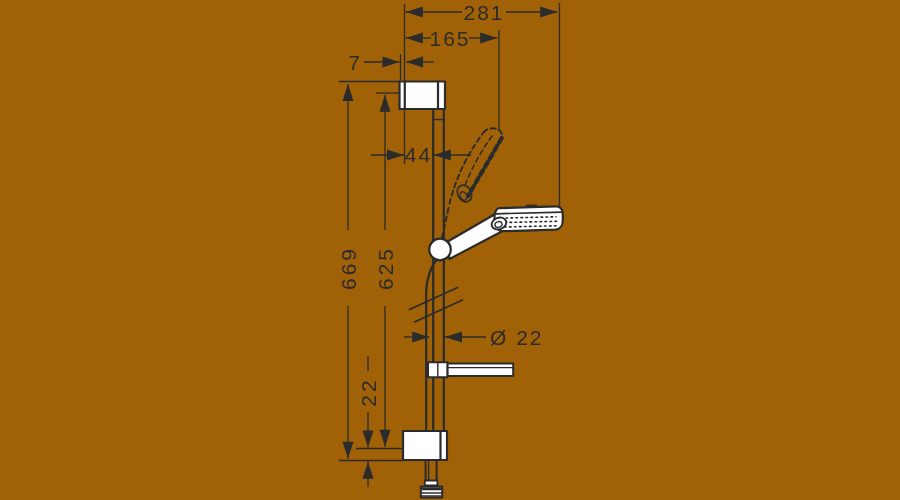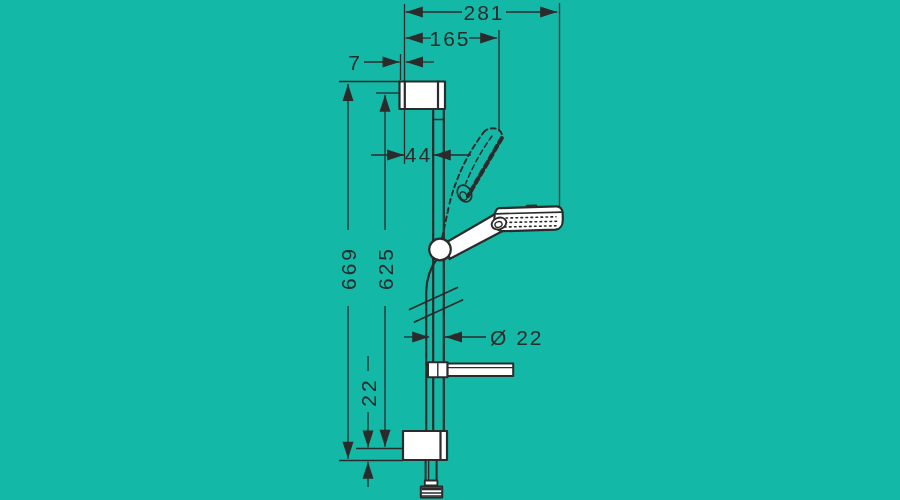--- a/index.html
+++ b/index.html
@@ -1,16 +1,16 @@
 <!DOCTYPE html>
 <html><head>
 <meta charset="utf-8">
 <style>
   html,body{margin:0;padding:0;background:#ffffff;}
-  .stage{position:relative;width:900px;height:500px;background:#14b8a6;overflow:hidden;
+  .stage{position:relative;width:900px;height:500px;background:#a16207;overflow:hidden;
          font-family:"Liberation Sans", sans-serif;}
   svg{display:block;}
   .obj{stroke:#2b2b2b;stroke-width:2.2;fill:none;stroke-linecap:round;stroke-linejoin:round;}
   .objfill{stroke:#2b2b2b;stroke-width:2.2;fill:#ffffff;stroke-linejoin:round;}
   .med{stroke:#2b2b2b;stroke-width:1.7;fill:none;stroke-linecap:round;}
   .thin{stroke:#2b2b2b;stroke-width:1.4;fill:none;}
   .dim{stroke:#2b2b2b;stroke-width:1.3;fill:none;}
   .dash{stroke:#2b2b2b;stroke-width:1.9;fill:none;stroke-dasharray:5 3.5;stroke-linecap:round;}
   .dashthick{stroke:#2b2b2b;stroke-width:4.2;fill:none;stroke-dasharray:5.5 3.8;stroke-linecap:round;}
   .dots{stroke:#2b2b2b;stroke-width:1.6;fill:none;stroke-dasharray:1.6 3.4;stroke-linecap:round;}

